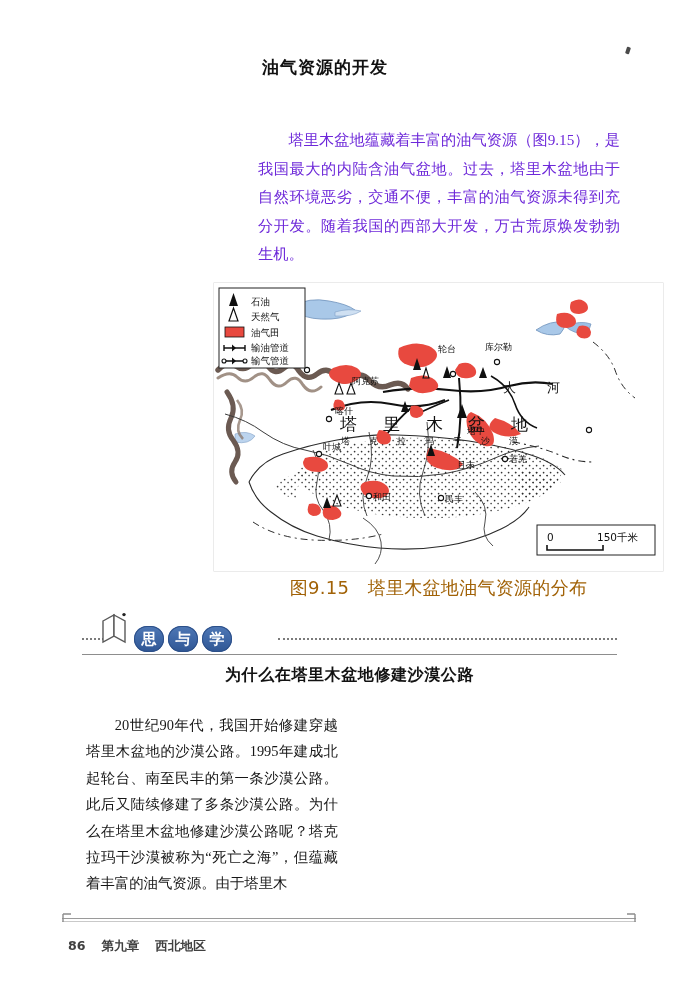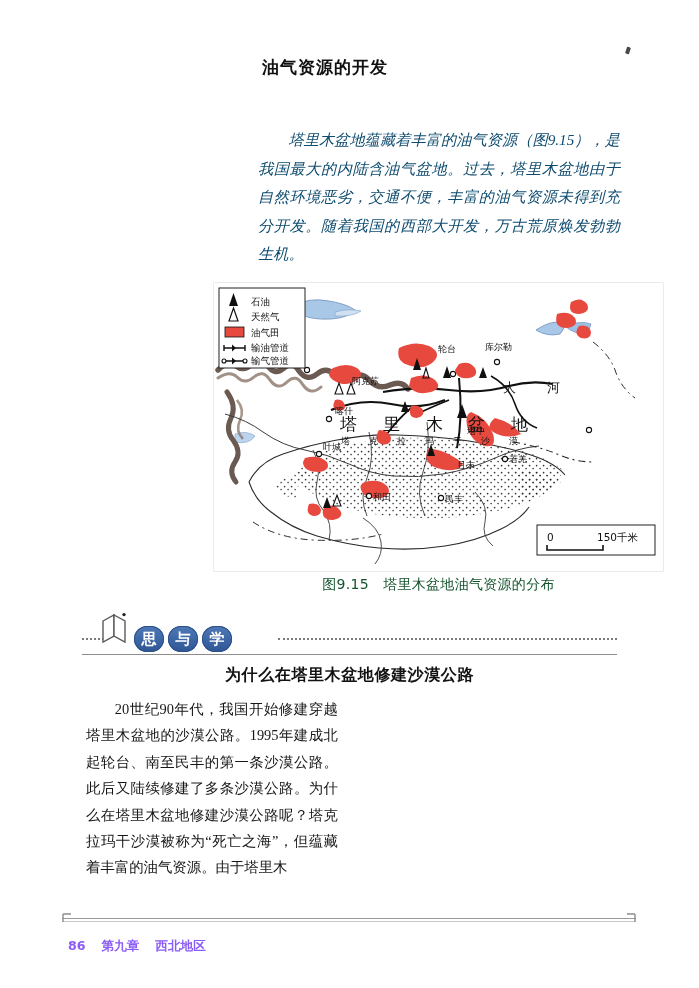--- a/index.html
+++ b/index.html
@@ -24,30 +24,29 @@
     font-family:"DejaVu Sans","Liberation Sans",sans-serif;
     color:#111;
   }
 
   
   .intro{
     position:absolute;left:258px;top:126px;width:362px;
     font-size:15.2px;line-height:28.5px;
     text-align:justify;text-justify:inter-ideograph;
     text-indent:2em;
-    color:#0c4a6e;
-    font-style:italic;
+    color:#6d28d9;
   }
 
   
   .fig{position:absolute;left:213px;top:282px;width:451px;height:290px;}
   .fig svg{display:block;}
   .fig-cap{
     position:absolute;left:213px;top:576px;width:451px;
-    text-align:center;font-size:14px;color:#14532d;
+    text-align:center;font-size:18px;color:#a16207;
     font-family:"DejaVu Sans","Liberation Sans",sans-serif;
     letter-spacing:.3px;
   }
 
   
   .band{position:absolute;left:82px;top:612px;width:535px;height:46px;}
   .band .dots-l{position:absolute;left:0;top:26px;width:22px;height:0;
        border-top:2px dotted #7b7b7b;}
   .band .dots-r{position:absolute;left:196px;top:26px;width:339px;height:0;
        border-top:2px dotted #7b7b7b;}
@@ -65,32 +64,32 @@
 
   
   .act-title{
     position:absolute;left:82px;top:665px;width:535px;
     text-align:center;font-size:16px;font-weight:bold;
     font-family:"DejaVu Serif","Liberation Serif",serif;
     color:#121212;letter-spacing:.6px;
   }
 
   
-  .cols{position:absolute;left:86px;top:696px;width:528px;
+  .cols{position:absolute;left:86px;top:712px;width:528px;
         display:flex;gap:24px;}
   .col{width:252px;font-size:14.4px;line-height:26.4px;
        text-align:justify;text-justify:inter-ideograph;color:#161616;}
   .col.first{text-indent:2em;}
 
   
   .foot-rule{position:absolute;left:62px;top:918px;width:574px;height:1px;background:#9a9a9a;}
   .foot-rule2{position:absolute;left:62px;top:921px;width:574px;height:1px;background:#c9c9c9;}
   .footer{
     position:absolute;left:68px;top:938px;
-    font-size:12.6px;color:#8b5cf6;
+    font-size:12.6px;color:#404040;
     font-family:"DejaVu Sans","Liberation Sans",sans-serif;
   }
   .footer .pg{font-weight:bold;margin-right:12px;}
   .footer .ch{font-weight:bold;margin-right:12px;}
   .footer .rg{font-weight:bold;}
   .corner{position:absolute;width:10px;height:10px;}
 </style>
 </head>
 <body>
 

